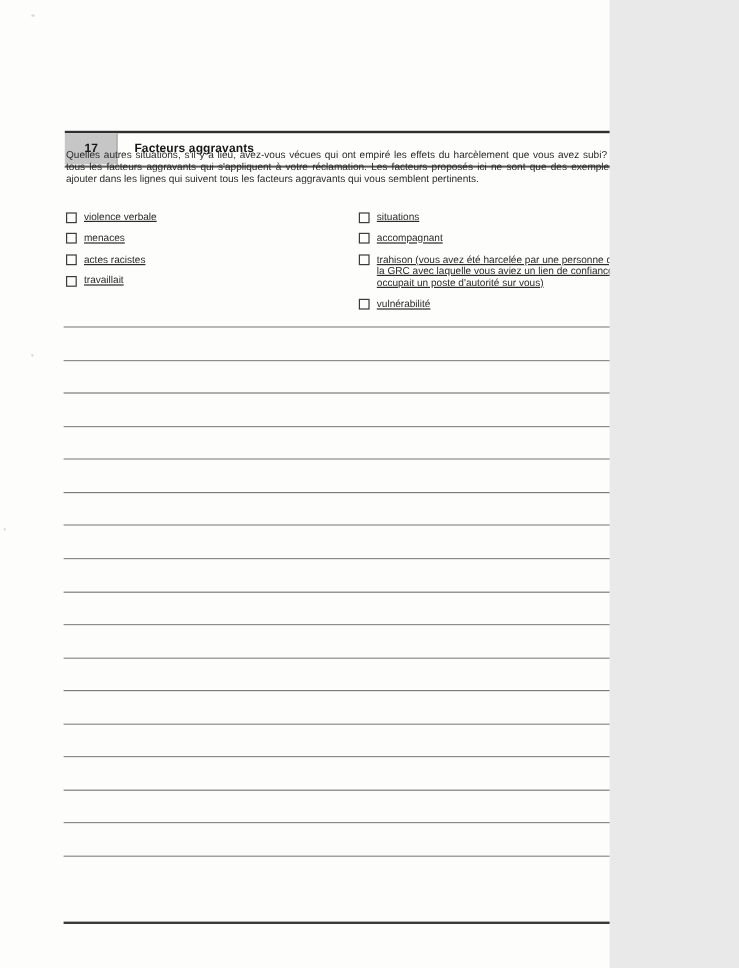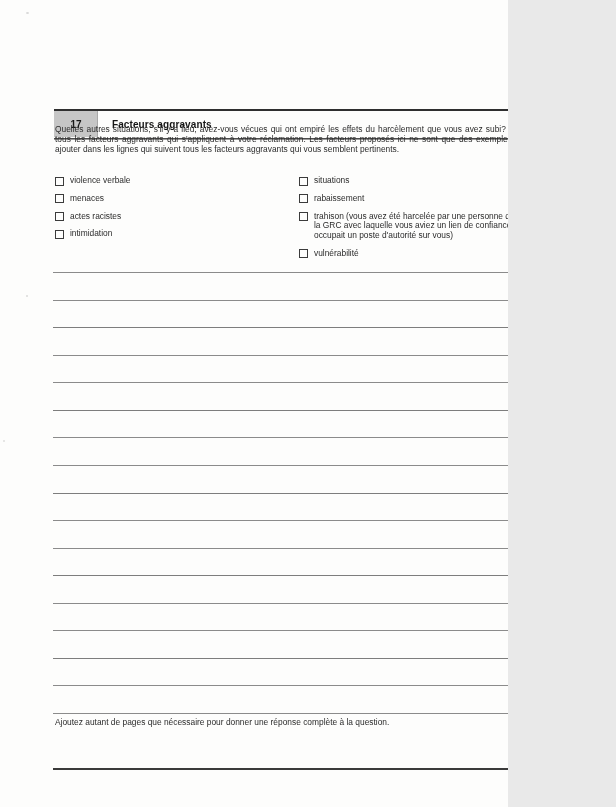--- a/index.html
+++ b/index.html
@@ -30,21 +30,21 @@
   
   .cb-col{position:absolute;top:176px;}
   .cb-col.left{left:55px;width:235px;}
   .cb-col.right{left:299px;width:267px;}
   .cb-row{display:flex;align-items:flex-start;margin-bottom:8.2px;cursor:default;}
   .cb-box{
     flex:0 0 auto;width:7px;height:7px;
     border:1px solid #3b3b3b;background:transparent;
     margin-top:0.5px;margin-right:6px;
   }
-  .cb-label{font-size:8.4px;line-height:9.6px;color:#2b2b2b;}
+  .cb-label{font-size:8.4px;line-height:9.6px;color:#2b2b2b;text-decoration:underline;}
   
   .lines{position:absolute;left:53px;top:272px;width:512px;height:442px;}
   .ans-line{position:absolute;left:0;width:512px;height:1px;background:#8b8b8b;}
   .ans-line:nth-child(3n){background:#7d7d7d;}
   
   .footer-note{position:absolute;left:55px;top:717px;font-size:8.4px;color:#2b2b2b;}
   .bottom-rule{position:absolute;left:53px;top:768px;width:509px;height:2px;background:#3a3a3a;}
   .pagenum{
     position:absolute;left:566px;top:770px;width:16px;height:17px;
     background:#121212;border:1px solid #5f5f5f;box-sizing:border-box;
@@ -90,31 +90,31 @@
       <div class="cb-row">
         <span class="cb-box"></span>
         <span class="cb-label">menaces</span>
       </div>
       <div class="cb-row">
         <span class="cb-box"></span>
         <span class="cb-label">actes racistes</span>
       </div>
       <div class="cb-row">
         <span class="cb-box"></span>
-        <span class="cb-label">intimidation</span>
+        <span class="cb-label">travaillait</span>
       </div>
     </div>
   <div class="cb-col right" id="cb-right">
       <div class="cb-row">
         <span class="cb-box"></span>
         <span class="cb-label">situations</span>
       </div>
       <div class="cb-row">
         <span class="cb-box"></span>
-        <span class="cb-label">rabaissement</span>
+        <span class="cb-label">accompagnant</span>
       </div>
       <div class="cb-row">
         <span class="cb-box"></span>
         <span class="cb-label">trahison (vous avez été harcelée par une personne qui travaillait à la GRC avec laquelle vous aviez un lien de confiance ou qui occupait un poste d'autorité sur vous)</span>
       </div>
       <div class="cb-row">
         <span class="cb-box"></span>
         <span class="cb-label">vulnérabilité</span>
       </div>
     </div>
@@ -132,21 +132,20 @@
       <div class="ans-line" style="top: 248px;"></div>
       <div class="ans-line" style="top: 276px;"></div>
       <div class="ans-line" style="top: 303px;"></div>
       <div class="ans-line" style="top: 331px;"></div>
       <div class="ans-line" style="top: 358px;"></div>
       <div class="ans-line" style="top: 386px;"></div>
       <div class="ans-line" style="top: 413px;"></div>
       <div class="ans-line" style="top: 441px;"></div>
     </div>
 
-  <div class="footer-note">Ajoutez autant de pages que nécessaire pour donner une réponse complète à la question.</div>
 
   <div class="bottom-rule"></div>
 
   <div class="pagenum">
     <span>17</span>
   </div>
 
 </div>
 
 </body></html>

